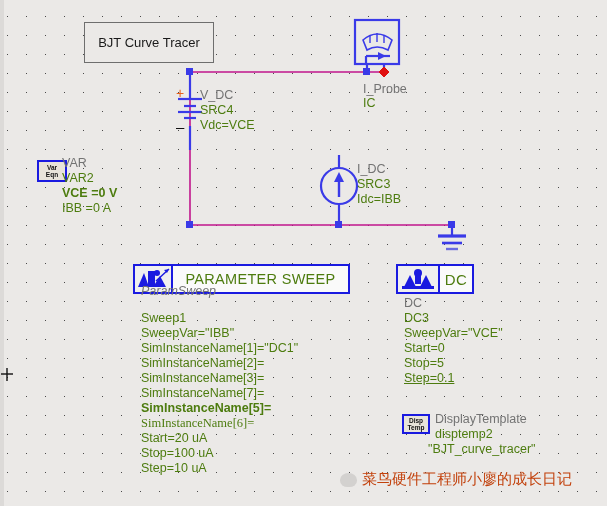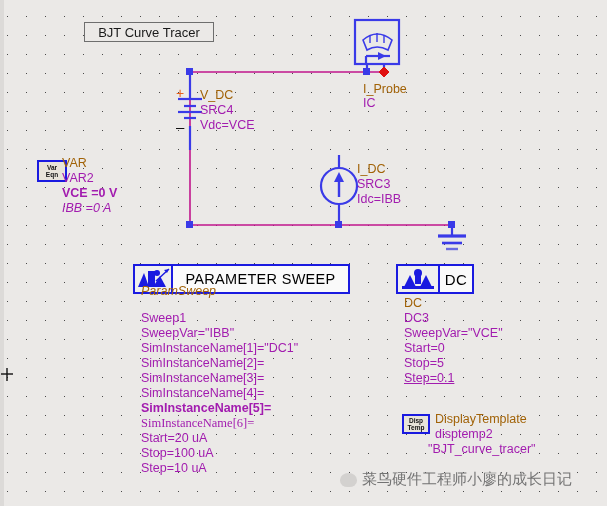--- a/index.html
+++ b/index.html
@@ -13,40 +13,40 @@
     position:absolute;left:0;top:0;width:607px;height:506px;
     background-color:#ebe9e7;
     background-image:radial-gradient(#4a4a4a 0.7px, transparent 0.8px);
     background-size:19px 19px;
     background-position:17px 7px;
   }
   .lgutter{position:absolute;left:0;top:0;width:4px;height:506px;background:#dcdad8;}
   svg.wires{position:absolute;left:0;top:0;width:607px;height:506px;overflow:visible;}
 
   .lbl{position:absolute;white-space:nowrap;font-size:12.5px;line-height:15px;}
-  .cy{color:#a16207;}    
-  .bl{color:#a21caf;text-align:center;}    
+  .cy{color:#737373;}    
+  .bl{color:#4d7c0f;text-align:center;}    
 
   
   .titlebox{
-    position:absolute;left:84px;top:22px;width:130px;height:20px;
+    position:absolute;left:84px;top:22px;width:130px;height:41px;
     background:#ebe9e7;border:1.5px solid #6e6e6e;
     display:flex;align-items:center;justify-content:center;
     font-size:13px;color:#1a1a1a;box-sizing:border-box;
   }
   
   .simblock{position:absolute;box-sizing:border-box;display:flex;align-items:stretch;}
   .simblock .ic{
     box-sizing:border-box;border:2px solid #1a1ae0;background:#efefef;
     display:flex;align-items:center;justify-content:center;overflow:hidden;
   }
   .simblock .tx{
     box-sizing:border-box;border:2px solid #1a1ae0;border-left:0;background:#fafafa;
     display:flex;align-items:center;justify-content:center;
-    font-size:14.5px;color:#000000;letter-spacing:.3px;
+    font-size:14.5px;color:#4d7c0f;letter-spacing:.3px;
   }
 
   
   #paramsweep{left:133px;top:264px;width:217px;height:30px;}
   #paramsweep .ic{width:40px;}
   #paramsweep .tx{flex:1;font-size:14.5px;}
   
   #dcblock{left:396px;top:264px;width:78px;height:30px;}
   #dcblock .ic{width:44px;}
   #dcblock .tx{width:34px;font-size:15px;}
@@ -56,21 +56,21 @@
     position:absolute;box-sizing:border-box;border:2px solid #1a1ae0;background:#e8e4da;
     display:flex;flex-direction:column;align-items:center;justify-content:center;
     font-size:6.5px;line-height:7px;color:#111;font-weight:bold;
   }
   #varbox{left:37px;top:160px;width:30px;height:22px;}
   #dispbox{left:402px;top:414px;width:28px;height:20px;}
 
   
   #watermark{
     position:absolute;left:340px;top:470px;
-    font-size:15px;color:#737373;white-space:nowrap;
+    font-size:15px;color:#c2410c;white-space:nowrap;
     display:flex;align-items:center;gap:5px;
   }
   #watermark .wc{
     width:17px;height:14px;border-radius:50% 50% 45% 45%;
     background:#d3d1cf;display:inline-block;
   }
 </style>
 </head>
 <body>
 
@@ -158,42 +158,42 @@
 <div class="lbl bl" style="left:357px;top:177px;">SRC3</div>
 <div class="lbl bl" style="left:357px;top:192px;">Idc=IBB</div>
 
 <div class="minibox" id="varbox">
   <span>Var</span>
   <span>Eqn</span>
 </div>
 <div class="lbl cy" style="left:62px;top:156px;">VAR</div>
 <div class="lbl bl" style="left:62px;top:171px;">VAR2</div>
 <div class="lbl bl" style="left:62px;top:186px;font-weight:bold;">VCE =0 V</div>
-<div class="lbl bl" style="left:62px;top:201px;font-style:italic;">IBB =0 A</div>
+<div class="lbl bl" style="left:62px;top:201px;">IBB =0 A</div>
 
 <div class="simblock" id="paramsweep">
   <div class="ic">
     <svg width="34" height="24" viewBox="0 0 34 24">
       <path d="M2,20 L8,6 L13,20 Z" fill="#1a1ae0"></path>
       <rect x="12" y="4" width="7" height="16" fill="#1a1ae0"></rect>
       <path d="M17,20 L24,9 L30,20 Z" fill="#1a1ae0"></path>
       <circle cx="21" cy="6" r="3" fill="#1a1ae0"></circle>
       <path d="M20,14 L33,2" stroke="#1a1ae0" stroke-width="1.4" fill="none"></path>
       <polygon points="33,2 28,3 31,6" fill="#1a1ae0"></polygon>
     </svg>
   </div>
   <div class="tx">PARAMETER SWEEP</div>
 </div>
 <div class="lbl cy" style="left:141px;top:284px;font-style:italic;">ParamSweep</div>
 <div class="lbl bl" style="left:141px;top:311px;">Sweep1</div>
 <div class="lbl bl" style="left:141px;top:326px;">SweepVar="IBB"</div>
 <div class="lbl bl" style="left:141px;top:341px;">SimInstanceName[1]="DC1"</div>
 <div class="lbl bl" style="left:141px;top:356px;">SimInstanceName[2]=</div>
 <div class="lbl bl" style="left:141px;top:371px;">SimInstanceName[3]=</div>
-<div class="lbl bl" style="left:141px;top:386px;">SimInstanceName[4]=</div>
+<div class="lbl bl" style="left:141px;top:386px;">SimInstanceName[7]=</div>
 <div class="lbl bl" style="left:141px;top:401px;font-weight:bold;">SimInstanceName[5]=</div>
 <div class="lbl bl" style="left:141px;top:416px;font-family:Liberation Serif, serif;">SimInstanceName[6]=</div>
 <div class="lbl bl" style="left:141px;top:431px;">Start=20 uA</div>
 <div class="lbl bl" style="left:141px;top:446px;">Stop=100 uA</div>
 <div class="lbl bl" style="left:141px;top:461px;">Step=10 uA</div>
 
 <div class="simblock" id="dcblock">
   <div class="ic">
     <svg width="36" height="24" viewBox="0 0 36 24">
       <circle cx="18" cy="6" r="4" fill="#1a1ae0"></circle>

